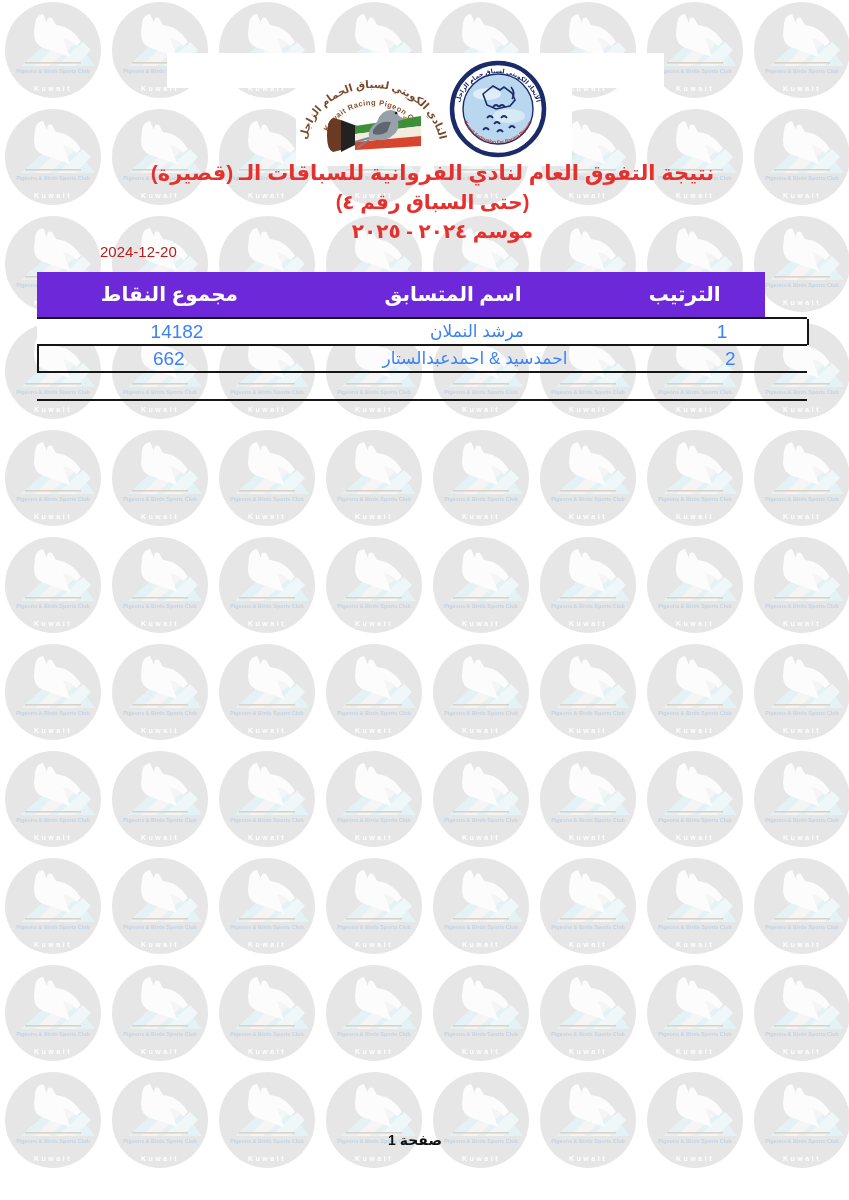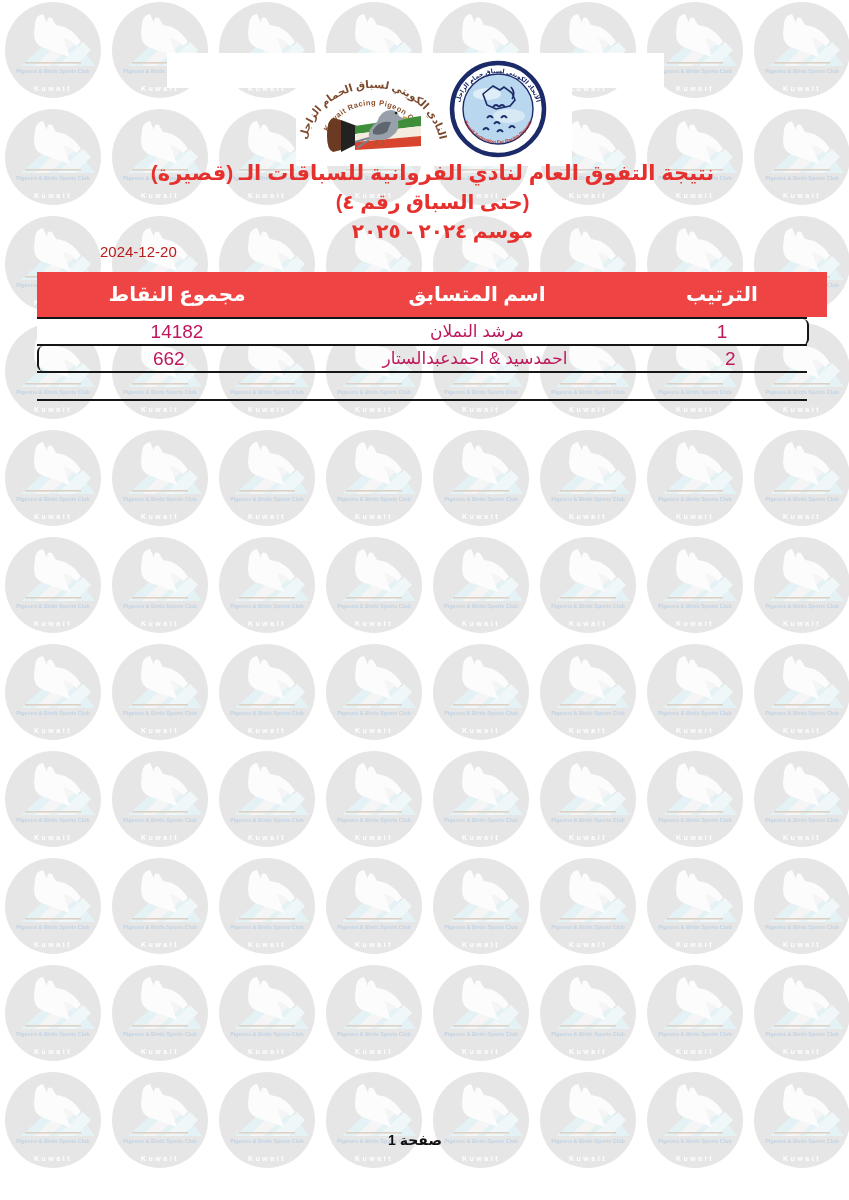--- a/index.html
+++ b/index.html
@@ -22,33 +22,32 @@
     color:#e6302d;font-weight:bold;direction:rtl;
   }
   .title-l1{font-size:21px;line-height:30px;}
   .title-l2{font-size:20px;line-height:29px;}
   .title-l3{font-size:20px;line-height:28px;letter-spacing:1px;margin-left:20px;}
   .date-line{
     position:absolute;left:54px;top:243px;font-size:15px;color:#b91c1c;direction:ltr;margin-left:46px;
   }
   
   .thead{
-    position:absolute;left:37px;top:272px;width:790px;height:45px;
-    background:#ef4444;display:flex;direction:ltr;
+    position:absolute;left:37px;top:272px;width:728px;height:45px;
+    background:#6d28d9;display:flex;direction:ltr;
   }
   .cell-points{width:280px;text-align:center;}
   .cell-name{width:320px;text-align:center;}
   .cell-rank{width:170px;text-align:center;}
   .thead div{
     color:#ffffff;font-weight:bold;font-size:20px;line-height:45px;direction:rtl;
   }
   .trow{
     position:absolute;left:37px;width:770px;height:26px;display:flex;direction:ltr;
-    color:#be185d;
-    border-radius:6px;
+    color:#3b82f6;
   }
   .row-opaque{background:#ffffff;border-right:2px solid #151515;}
   .row-open{background:transparent;border-left:2px solid #151515;gap:28px;}
   .trow div{line-height:26px;}
   .trow .num{font-size:19px;}
   .trow .ar{font-size:17px;direction:rtl;}
   .hline{position:absolute;left:37px;width:770px;height:2px;background:#151515;}
   
   .footer{
     position:absolute;left:0;top:1132px;width:830px;text-align:center;

